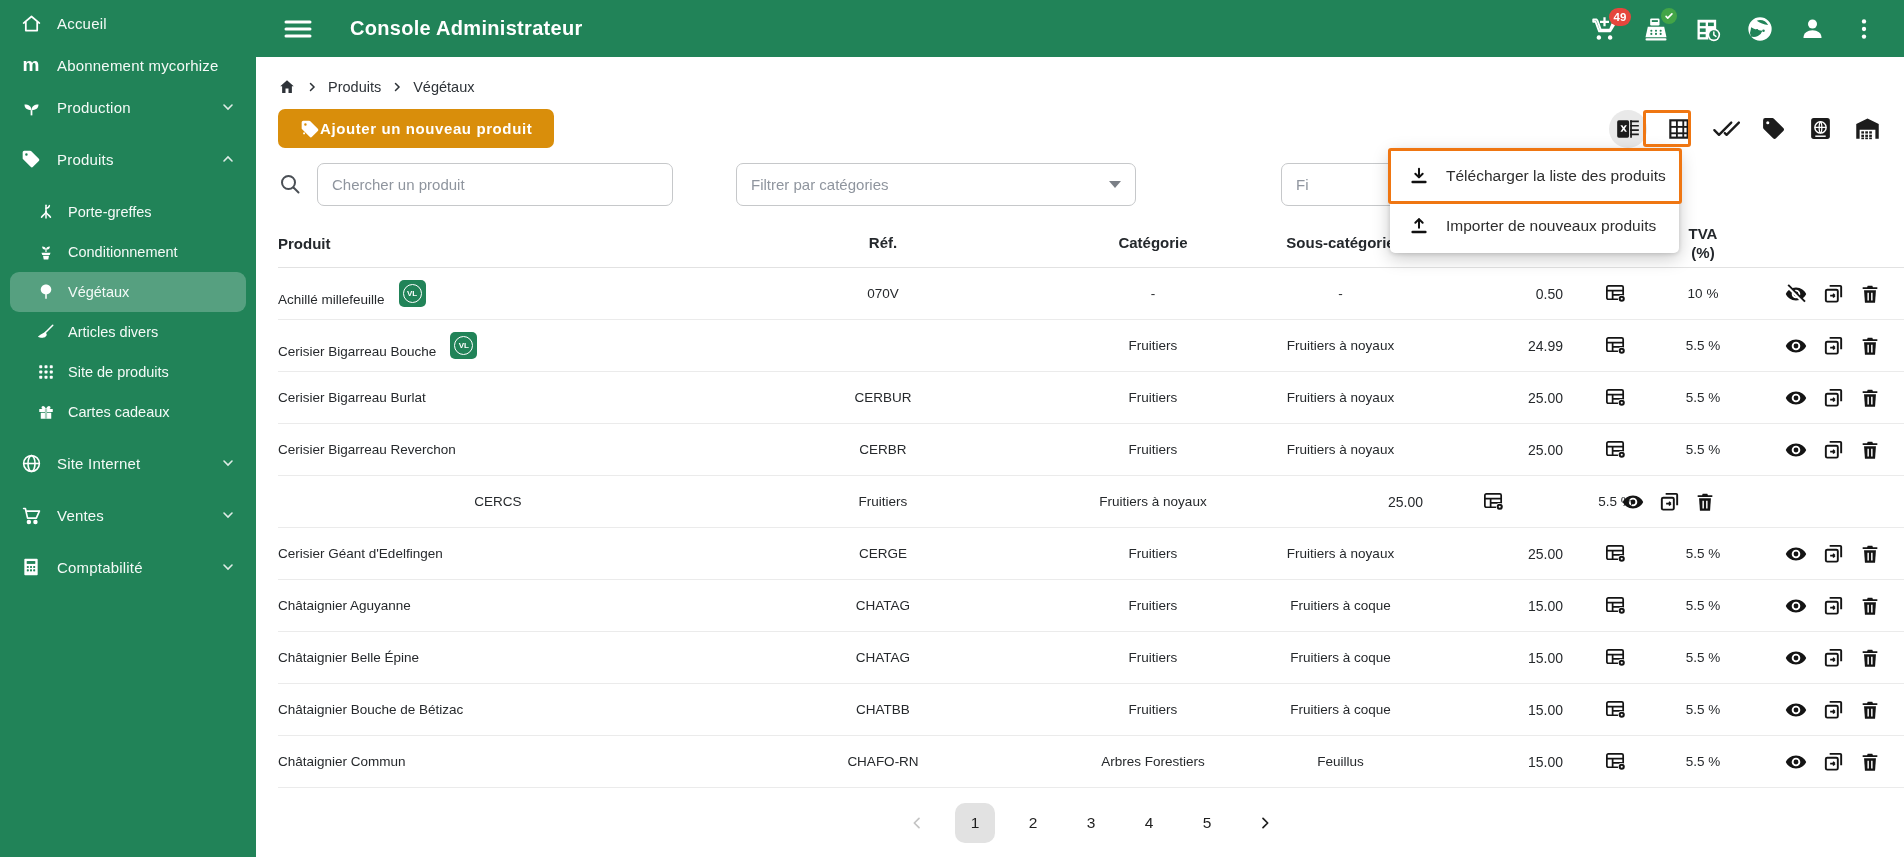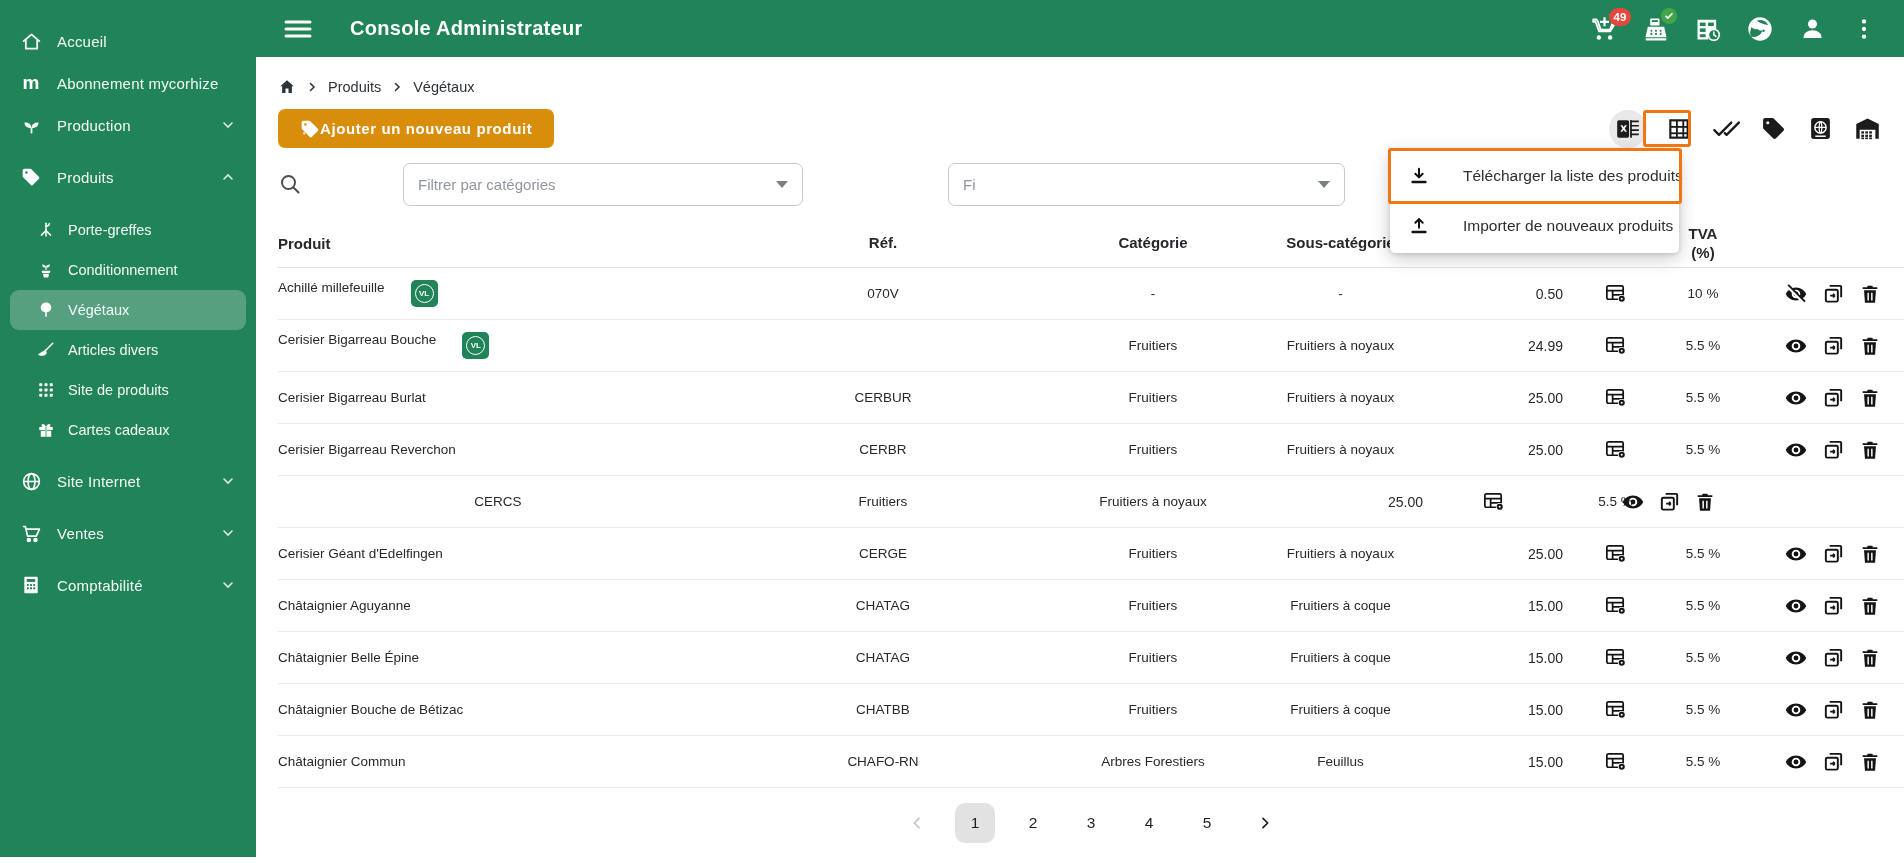--- a/index.html
+++ b/index.html
@@ -2,21 +2,21 @@
 <html><head>
 <meta charset="utf-8">
 <style>
   * { margin:0; padding:0; box-sizing:border-box; }
   html,body { width:1904px; height:863px; background:#fff; overflow:hidden;
     font-family:"Liberation Sans", sans-serif; }
   .app { position:relative; width:1904px; height:857px; }
 
   
   .sidebar { position:absolute; left:0; top:0; width:256px; height:857px;
-    background:#218358; color:#F4FAF7; z-index:5; padding-top:20px; }
+    background:#218358; color:#F4FAF7; z-index:5; padding-top:2px; }
   .side-item { display:flex; align-items:center; height:42px; padding:0 20px;
     cursor:pointer; font-size:15px; letter-spacing:.2px; }
   .side-item .ico { width:22px; height:22px; margin-right:15px; flex:0 0 22px;
     display:flex; align-items:center; justify-content:center; }
   .side-item .lbl { flex:1; white-space:nowrap; }
   .side-item .chev { width:16px; height:16px; opacity:.85; }
   .sub-item { display:flex; align-items:center; height:40px; padding:0 20px 0 36px;
     cursor:pointer; font-size:14.5px; }
   .sub-item .ico { width:19px; height:19px; margin-right:13px; flex:0 0 19px;
     display:flex; align-items:center; justify-content:center; }
@@ -60,33 +60,33 @@
   .search-ic { width:24px; height:24px; color:#4A4F55; margin-right:15px; }
   .inp { height:43px; border:1px solid #C6C8CA; border-radius:7px; font-size:15px;
     color:#3A3F45; padding:0 14px; font-family:"Liberation Sans", sans-serif; }
   .inp::placeholder { color:#8F959E; }
   .search-inp { width:356px; }
   .select { height:43px; border:1px solid #C6C8CA; border-radius:7px; display:flex;
     align-items:center; color:#8F959E; font-size:15px; padding:0 14px; cursor:pointer;
     background:#fff; }
   .select .caret { margin-left:auto; width:0; height:0; border-left:6px solid transparent;
     border-right:6px solid transparent; border-top:7px solid #7A7F86; }
-  .sel-cat { width:400px; margin-left:86px; }
+  .sel-cat { width:400px; margin-left:63px; }
   .sel-subcat { width:397px; margin-left:145px; }
 
   
   .t-grid { display:grid;
     grid-template-columns:440px 330px 210px 165px 140px 105px 70px 1fr;
     align-items:center; }
   .thead { margin:14px 0 0 22px; min-height:48px; border-bottom:1px solid #E2E2E2;
     font-size:15px; font-weight:700; color:#24282C; }
   .th-c { text-align:center; line-height:1.25; }
   .tbody { margin-left:22px; }
   .trow { height:52px; border-bottom:1px solid #EBEBEB; font-size:13.5px; color:#26292C; }
-  .cell-prod { display:flex; align-items:flex-start; gap:26px; }
+  .cell-prod { display:flex; align-items:flex-end; gap:14px; }
   .thumb { width:27px; height:27px; border-radius:5px; background:#218358; display:flex;
     align-items:center; justify-content:center; }
   .thumb .vl { width:19px; height:19px; border-radius:50%; border:1.4px solid #fff;
     color:#fff; font-size:8px; font-weight:700; display:flex; align-items:center;
     justify-content:center; }
   .c { text-align:center; }
   .r { text-align:right; font-size:14px; }
   .ic-c { display:flex; justify-content:center; color:#1A1A1A; }
   .row-actions { display:flex; justify-content:flex-end; gap:13px; padding-right:22px;
     color:#141414; }
@@ -98,21 +98,21 @@
     margin-top:15px; margin-left:22px; }
   .pg { width:40px; height:40px; display:flex; align-items:center; justify-content:center;
     font-size:15.5px; color:#1F1F1F; cursor:pointer; border-radius:10px; }
   .pg.active { background:#E2E2E2; }
   .pg.prev { color:#C4C4C4; }
 
   
   .menu { position:absolute; left:1390px; top:149px; width:289px; background:#fff;
     border-radius:5px; box-shadow:0 5px 18px rgba(0,0,0,.22), 0 1px 4px rgba(0,0,0,.14);
     z-index:50; padding:2px 0; }
-  .menu-item { display:flex; align-items:center; gap:33px; height:50px; padding:0 18px;
+  .menu-item { display:flex; align-items:center; gap:16px; height:50px; padding:0 18px;
     font-size:15.5px; color:#2E2E2E; cursor:pointer; white-space:nowrap; }
   .menu-item .mi { width:22px; height:22px; color:#111; }
 
   
   .ann { position:absolute; border:3px solid #EF7612; border-radius:3px;
     z-index:60; pointer-events:none; }
   .ann-icon { left:1643px; top:110px; width:48px; height:37px; }
   .ann-menu { left:1388px; top:148px; width:294px; height:56px; }
 </style>
 </head>
@@ -467,20 +467,21 @@
       </div>
     </div>
 
     <div class="filter-row">
       <span class="search-ic">
         <svg width="24" height="24" viewBox="0 0 24 24" fill="none" stroke="#4A4F55" stroke-width="2" stroke-linecap="round">
             <circle cx="10.5" cy="10.5" r="6.5"></circle>
             <path d="m15.5 15.5 5 5"></path>
           </svg>
       </span>
+      <input class="inp search-inp" placeholder="Chercher un produit" style="">
       <div class="select sel-cat">
         <span>Filtrer par catégories</span>
         <span class="caret"></span>
       </div>
       <div class="select sel-subcat">
         <span>Fi</span>
         <span class="caret"></span>
       </div>
     </div>
 

